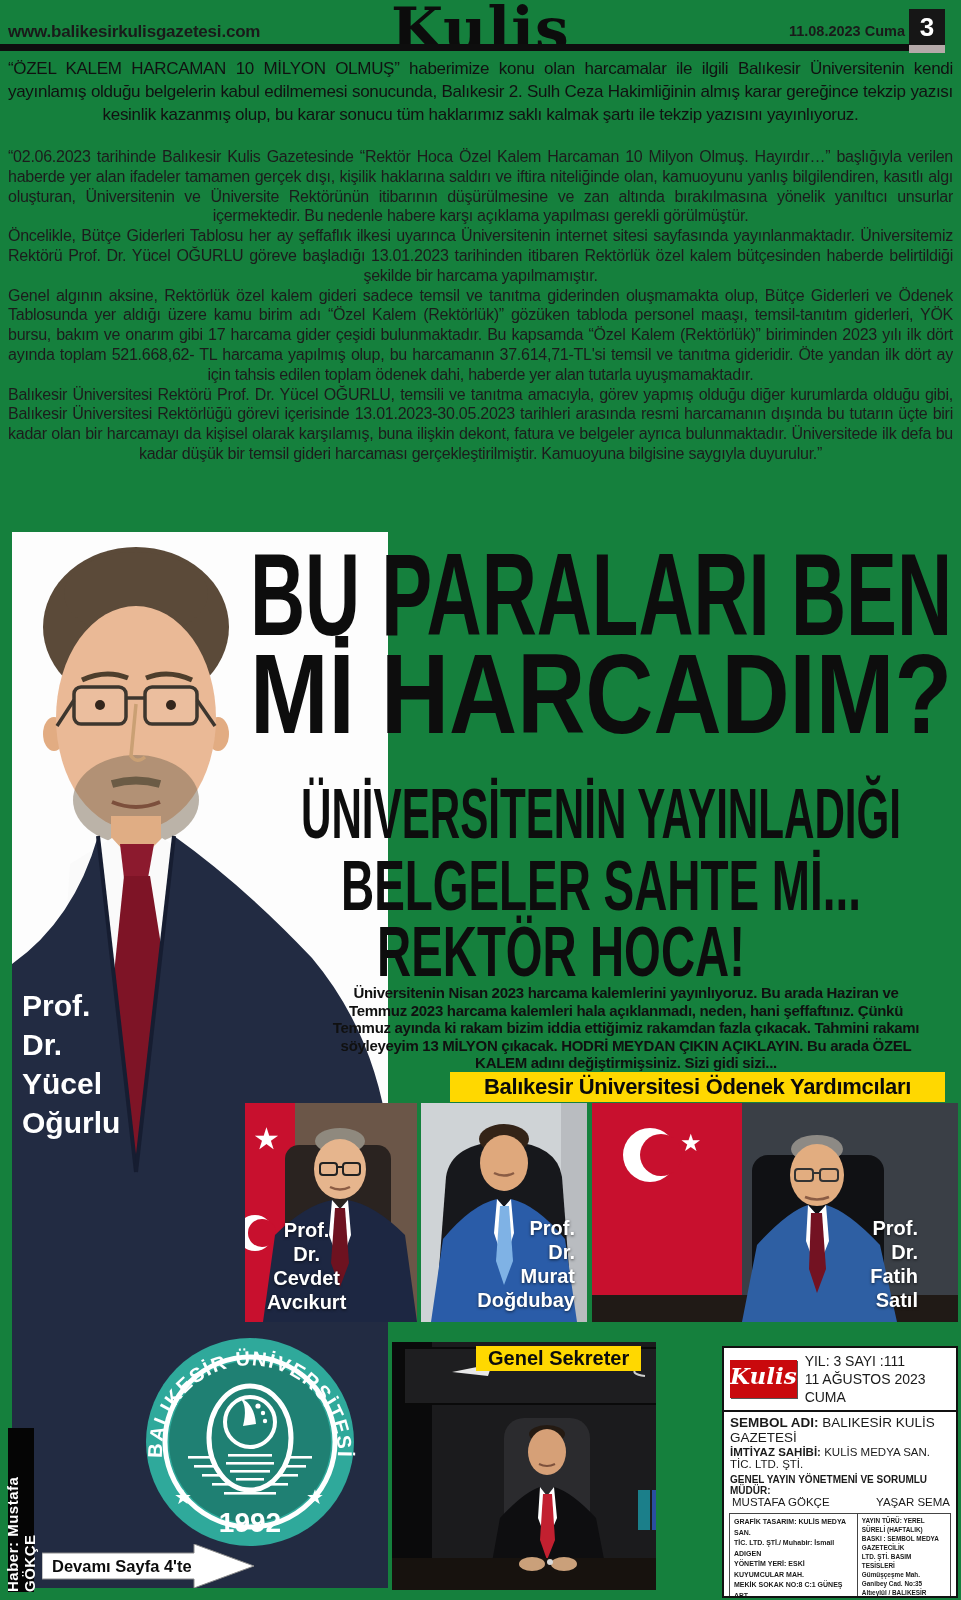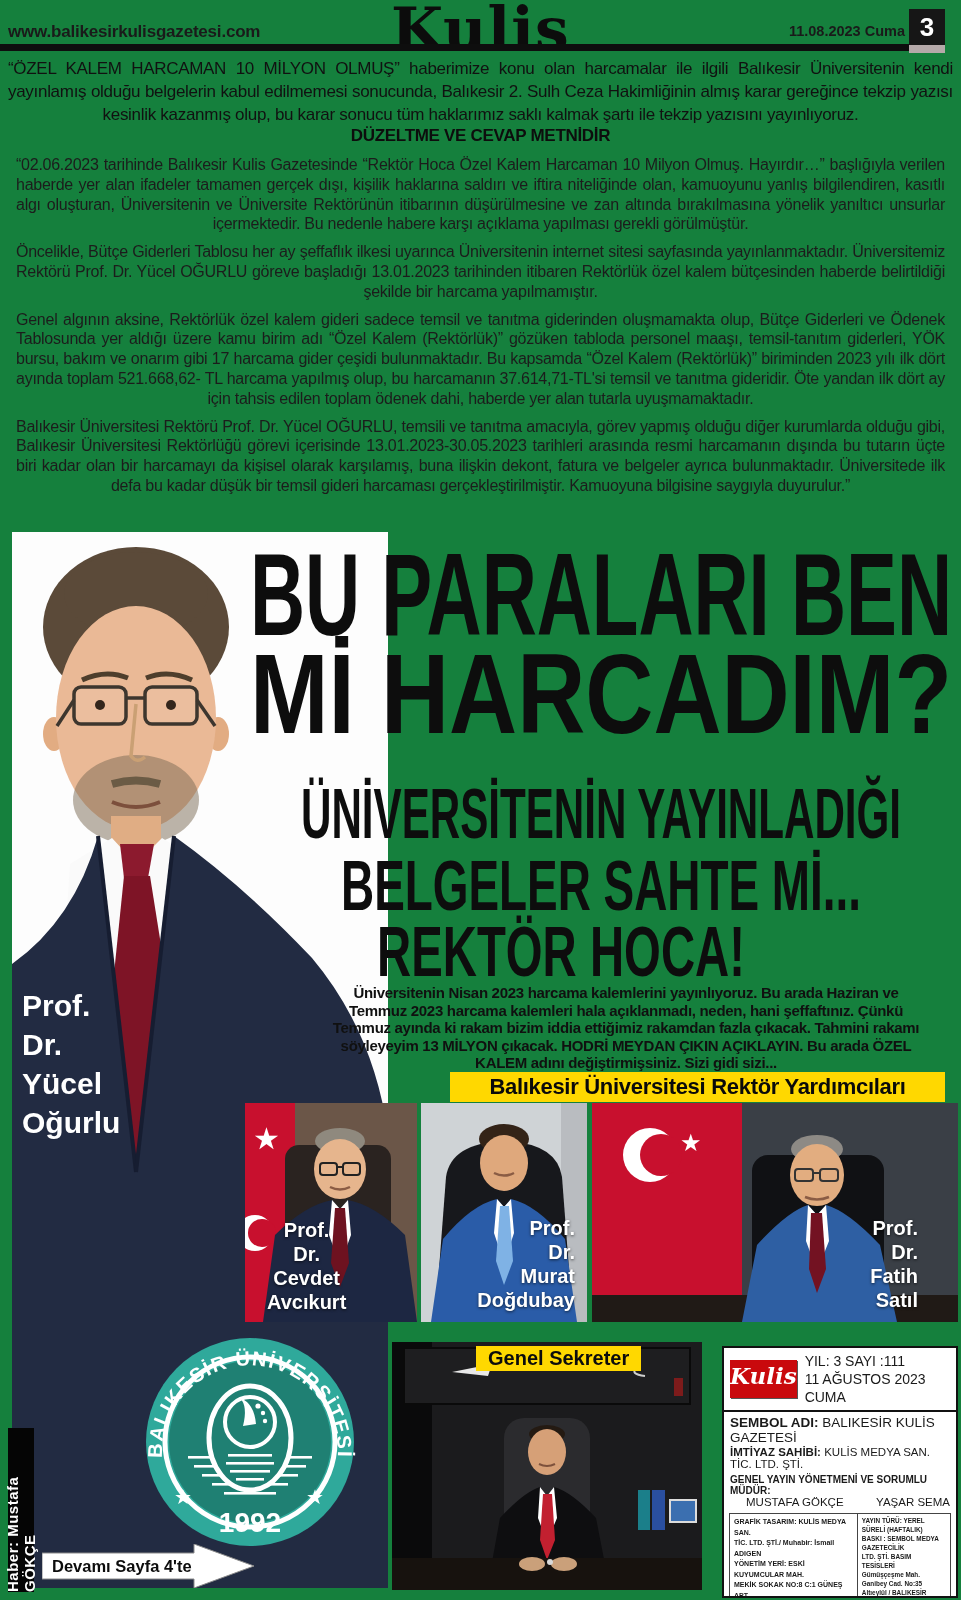--- a/index.html
+++ b/index.html
@@ -14,21 +14,21 @@
   .pagenum{right:16px;top:9px;width:36px;height:36px;background:#161616;color:#fff;
            font-size:26px;font-weight:bold;text-align:center;line-height:36px;}
   .pagenum-shadow{right:16px;top:45px;width:36px;height:8px;background:#b5a9a9;}
   .rule{left:0;right:34px;top:44px;height:7px;background:#0e0e0e;}
   
   .lead{left:8px;right:8px;top:57px;font-size:17px;font-weight:normal;line-height:23px;
         letter-spacing:-0.3px;text-align:justify;text-align-last:center;color:#111;}
   .cheading{left:0;right:0;top:126px;text-align:center;font-size:17px;font-weight:bold;color:#0d0d0d;letter-spacing:-0.3px;}
   .bodytext{left:8px;right:8px;top:147px;height:380px;overflow:hidden;font-size:16px;
             line-height:19.8px;letter-spacing:-0.25px;color:#1c1c1c;text-align:justify;}
-  .bodytext p{margin:8px;text-align:justify;text-align-last:center;}
+  .bodytext p{margin:0;text-align:justify;text-align-last:center;}
   
   .commentary{left:330px;width:592px;top:984px;font-size:15px;font-weight:bold;line-height:17.6px;
               letter-spacing:-0.3px;text-align:center;color:#101010;}
   .portrait-caption{left:22px;top:986px;font-size:30px;font-weight:bold;color:#fff;line-height:39px;}
   .banner{left:450px;top:1072px;width:495px;height:30px;background:#ffd800;color:#0a0a0a;
           font-size:22px;font-weight:bold;text-align:center;line-height:30px;letter-spacing:-0.3px;}
   .photo{overflow:hidden;}
   .vname{position:absolute;color:#fff;font-weight:bold;font-size:20px;line-height:24px;
          text-shadow:0 1px 3px rgba(0,0,0,.65);}
   .gs-label{left:84px;top:4px;background:#ffd800;color:#0c0c0c;font-size:20px;font-weight:bold;
@@ -45,39 +45,38 @@
            box-sizing:border-box;overflow:hidden;font-family:"Liberation Sans",sans-serif;}
   .imp-row1{display:flex;align-items:center;gap:8px;padding:4px 6px;border-bottom:2px solid #111;}
   .kulis-logo{width:70px;height:38px;background:#c9090d;color:#fff;text-align:center;
               font-family:"DejaVu Serif",serif;font-style:italic;font-weight:bold;font-size:23px;
               line-height:32px;box-shadow:1px 1px 0 #555;}
   .imp-issue{font-size:14px;font-weight:normal;line-height:18px;}
   .imp-line{padding:1px 6px;font-size:13.5px;}
   .imp-line b{font-weight:bold;}
   .imp-sub{padding:0 6px;font-size:11.5px;}
   .imp-dir{padding:4px 6px 0 6px;font-size:10px;font-weight:bold;}
-  .imp-dir2{display:flex;justify-content:space-between;padding:0 6px 2px 22px;font-size:11.5px;gap:13px;}
+  .imp-dir2{display:flex;justify-content:space-between;padding:0 6px 2px 8px;font-size:11.5px;gap:13px;}
   .innerbox{margin:3px 5px;border:1px solid #444;display:flex;}
   .innerbox .lc{width:54%;border-right:1px solid #444;padding:3px 4px;font-size:7px;line-height:1.5;font-weight:600;}
   .innerbox .rc{flex:1;padding:3px 4px;font-size:6.4px;line-height:1.4;font-weight:600;}
 </style>
 </head>
 <body>
 
 <div class="page">
 
   <div class="abs site">www.balikesirkulisgazetesi.com</div>
   <div class="abs masthead">Kulis</div>
   <div class="abs date">11.08.2023 Cuma</div>
   <div class="abs rule"></div>
   <div class="abs pagenum">3</div>
   <div class="abs pagenum-shadow"></div>
 
   <div class="abs lead">“ÖZEL KALEM HARCAMAN 10 MİLYON OLMUŞ” haberimize konu olan harcamalar ile ilgili Balıkesir Üniversitenin kendi yayınlamış olduğu belgelerin kabul edilmemesi sonucunda, Balıkesir 2. Sulh Ceza Hakimliğinin almış karar gereğince tekzip yazısı kesinlik kazanmış olup, bu karar sonucu tüm haklarımız saklı kalmak şartı ile tekzip yazısını yayınlıyoruz.</div>
-  <div class="abs cheading">DÜZELTME VE CEVAP METNİDİR</div>
   <div class="abs bodytext">
     <p>“02.06.2023 tarihinde Balıkesir Kulis Gazetesinde “Rektör Hoca Özel Kalem Harcaman 10 Milyon Olmuş. Hayırdır…” başlığıyla verilen haberde yer alan ifadeler tamamen gerçek dışı, kişilik haklarına saldırı ve iftira niteliğinde olan, kamuoyunu yanlış bilgilendiren, kasıtlı algı oluşturan, Üniversitenin ve Üniversite Rektörünün itibarının düşürülmesine ve zan altında bırakılmasına yönelik yanıltıcı unsurlar içermektedir. Bu nedenle habere karşı açıklama yapılması gerekli görülmüştür.</p>
     <p>Öncelikle, Bütçe Giderleri Tablosu her ay şeffaflık ilkesi uyarınca Üniversitenin internet sitesi sayfasında yayınlanmaktadır. Üniversitemiz Rektörü Prof. Dr. Yücel OĞURLU göreve başladığı 13.01.2023 tarihinden itibaren Rektörlük özel kalem bütçesinden haberde belirtildiği şekilde bir harcama yapılmamıştır.</p>
     <p>Genel algının aksine, Rektörlük özel kalem gideri sadece temsil ve tanıtma giderinden oluşmamakta olup, Bütçe Giderleri ve Ödenek Tablosunda yer aldığı üzere kamu birim adı “Özel Kalem (Rektörlük)” gözüken tabloda personel maaşı, temsil-tanıtım giderleri, YÖK bursu, bakım ve onarım gibi 17 harcama gider çeşidi bulunmaktadır. Bu kapsamda “Özel Kalem (Rektörlük)” biriminden 2023 yılı ilk dört ayında toplam 521.668,62- TL harcama yapılmış olup, bu harcamanın 37.614,71-TL'si temsil ve tanıtma gideridir. Öte yandan ilk dört ay için tahsis edilen toplam ödenek dahi, haberde yer alan tutarla uyuşmamaktadır.</p>
     <p>Balıkesir Üniversitesi Rektörü Prof. Dr. Yücel OĞURLU, temsili ve tanıtma amacıyla, görev yapmış olduğu diğer kurumlarda olduğu gibi, Balıkesir Üniversitesi Rektörlüğü görevi içerisinde 13.01.2023-30.05.2023 tarihleri arasında resmi harcamanın dışında bu tutarın üçte biri kadar olan bir harcamayı da kişisel olarak karşılamış, buna ilişkin dekont, fatura ve belgeler ayrıca bulunmaktadır. Üniversitede ilk defa bu kadar düşük bir temsil gideri harcaması gerçekleştirilmiştir. Kamuoyuna bilgisine saygıyla duyurulur.”</p>
   </div>
 
   <div class="abs photo" style="left:12px;top:532px;width:376px;height:1056px;">
     <svg width="376" height="1056" viewBox="0 0 376 1056">
       <rect width="376" height="1056" fill="#fdfdfd"></rect>
@@ -132,21 +131,21 @@
     <text x="134" y="442" font-family="Liberation Sans, sans-serif" font-weight="bold" font-size="71" fill="#0d0d0d" textLength="368" lengthAdjust="spacingAndGlyphs">REKTÖR HOCA!</text>
   </svg>
 
   <div class="abs commentary">Üniversitenin Nisan 2023 harcama kalemlerini yayınlıyoruz. Bu arada Haziran ve Temmuz 2023 harcama kalemleri hala açıklanmadı, neden, hani şeffaftınız. Çünkü Temmuz ayında ki rakam bizim iddia ettiğimiz rakamdan fazla çıkacak. Tahmini rakamı söyleyeyim 13 MİLYON çıkacak. HODRİ MEYDAN ÇIKIN AÇIKLAYIN. Bu arada ÖZEL KALEM adını değiştirmişsiniz. Sizi gidi sizi...</div>
 
   <div class="abs portrait-caption pre">Prof.
 Dr.
 Yücel
 Oğurlu</div>
 
-  <div class="abs banner">Balıkesir Üniversitesi Rektör Yardımcıları</div>
+  <div class="abs banner">Balıkesir Üniversitesi Ödenek Yardımcıları</div>
 
   <div class="abs photo" style="left:245px;top:1103px;width:172px;height:219px;">
     <svg width="172" height="219" viewBox="0 0 172 219">
       <rect width="172" height="219" fill="#6b5648"></rect>
       <rect x="0" y="0" width="50" height="219" fill="#c8102e"></rect>
       <text x="8" y="46" font-size="30" fill="#fff" font-family="DejaVu Sans, sans-serif">★</text>
       <circle cx="10" cy="130" r="18" fill="#fff"></circle>
         <circle cx="17" cy="130" r="14" fill="#c8102e"></circle>
       <rect x="40" y="42" width="106" height="177" rx="14" fill="#2a2320"></rect>
       <ellipse cx="95" cy="38" rx="25" ry="13" fill="#8f897e"></ellipse>
@@ -248,21 +247,21 @@
 
   <div class="abs byline">
     <span>Haber: Mustafa GÖKÇE</span>
   </div>
 
   <svg class="abs" style="left:42px;top:1544px;" width="212" height="44" viewBox="0 0 212 44">
     <polygon points="0,9 152,9 152,0 212,22 152,44 152,35 0,35" fill="#fff" stroke="#8a8a8a" stroke-width="1"></polygon>
     <text x="10" y="28" font-size="16.5" font-weight="bold" fill="#0c0c0c" font-family="Liberation Sans, sans-serif">Devamı Sayfa 4'te</text>
   </svg>
 
-  <div class="abs photo" style="left:392px;top:1342px;width:310px;height:248px;">
+  <div class="abs photo" style="left:392px;top:1342px;width:264px;height:248px;">
     <svg width="310" height="248" viewBox="0 0 310 248">
       <rect width="310" height="248" fill="#1b1b1d"></rect>
       <rect x="0" y="0" width="40" height="248" fill="#0a0a0b"></rect>
       <rect x="12" y="6" width="286" height="56" fill="#1e1e20" stroke="#0a0a0a" stroke-width="2"></rect>
       <polygon points="60,30 100,22 96,34" fill="#e8e8e8"></polygon>
       <path d="M225,26 q10,-8 20,0 q-8,6 8,8" stroke="#cfcfcf" stroke-width="2" fill="none"></path>
       <rect x="282" y="36" width="9" height="18" fill="#7d1b1b"></rect>
       <rect x="246" y="148" width="12" height="40" fill="#1b7f8a"></rect>
       <rect x="260" y="148" width="13" height="40" fill="#2a4fa0"></rect>
       <rect x="278" y="158" width="26" height="22" fill="#3b6fb0" stroke="#dcdcdc" stroke-width="2"></rect>

